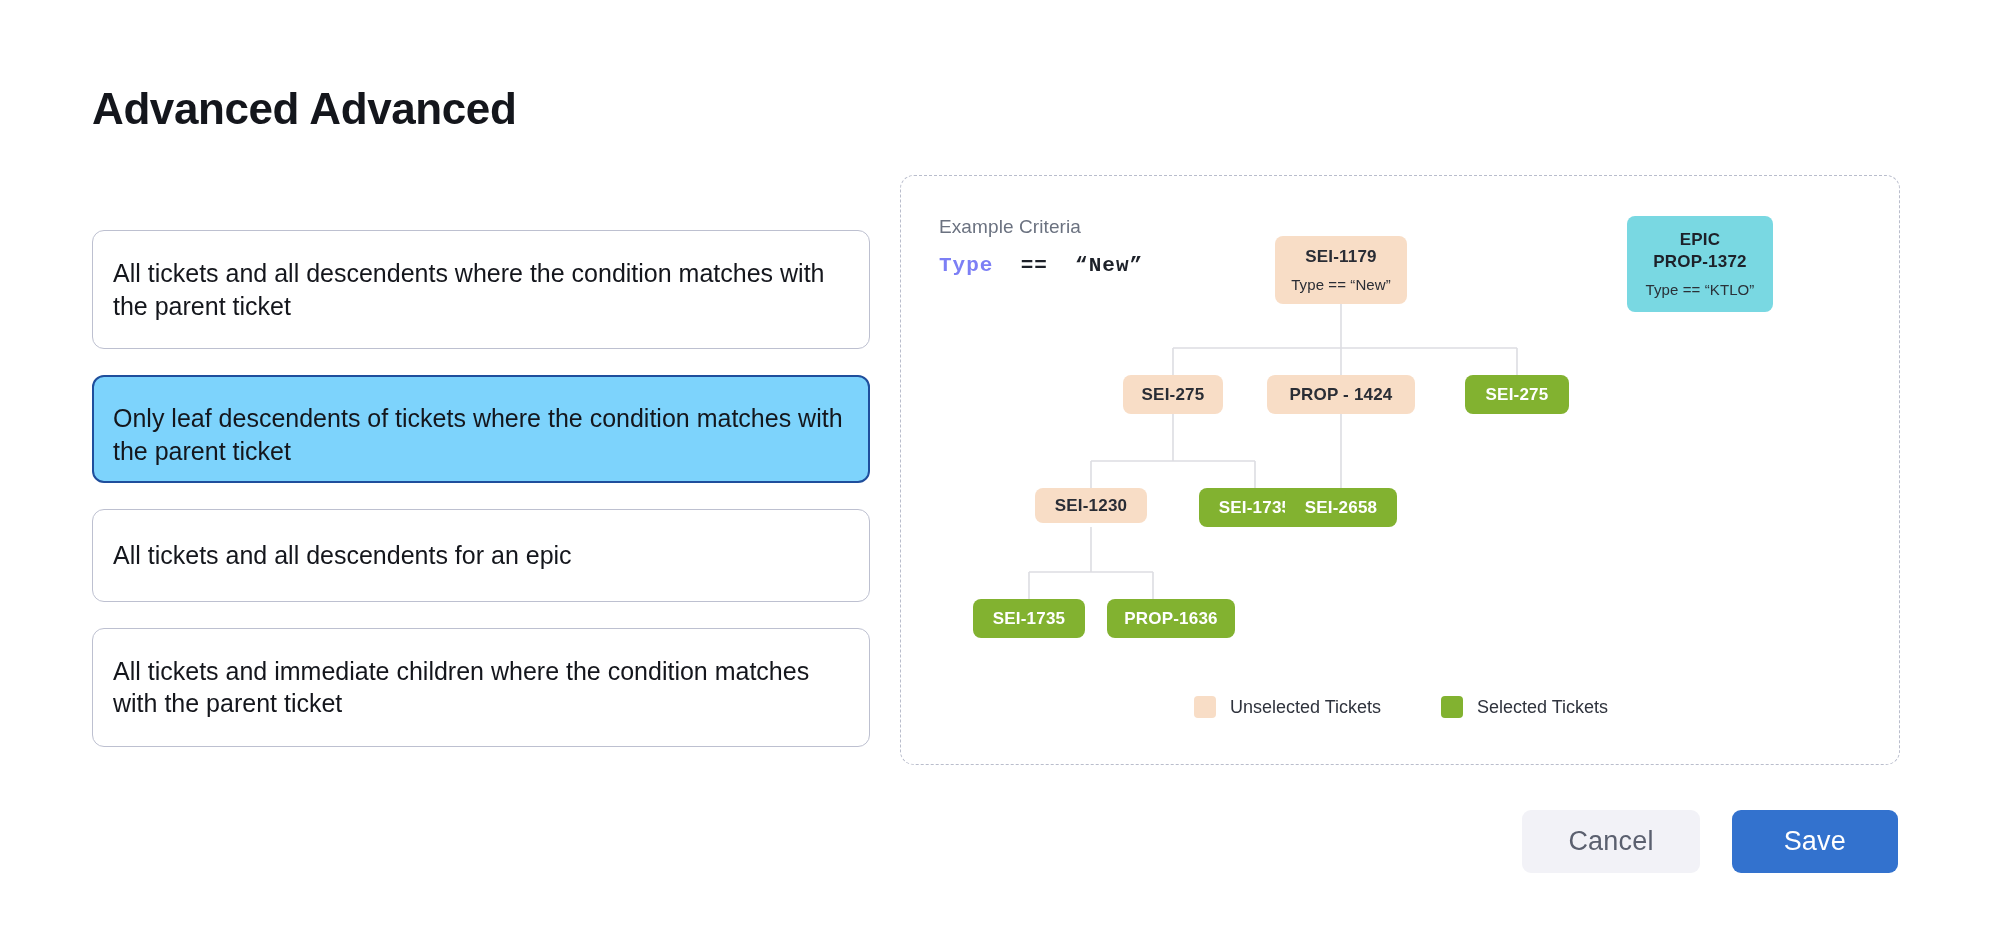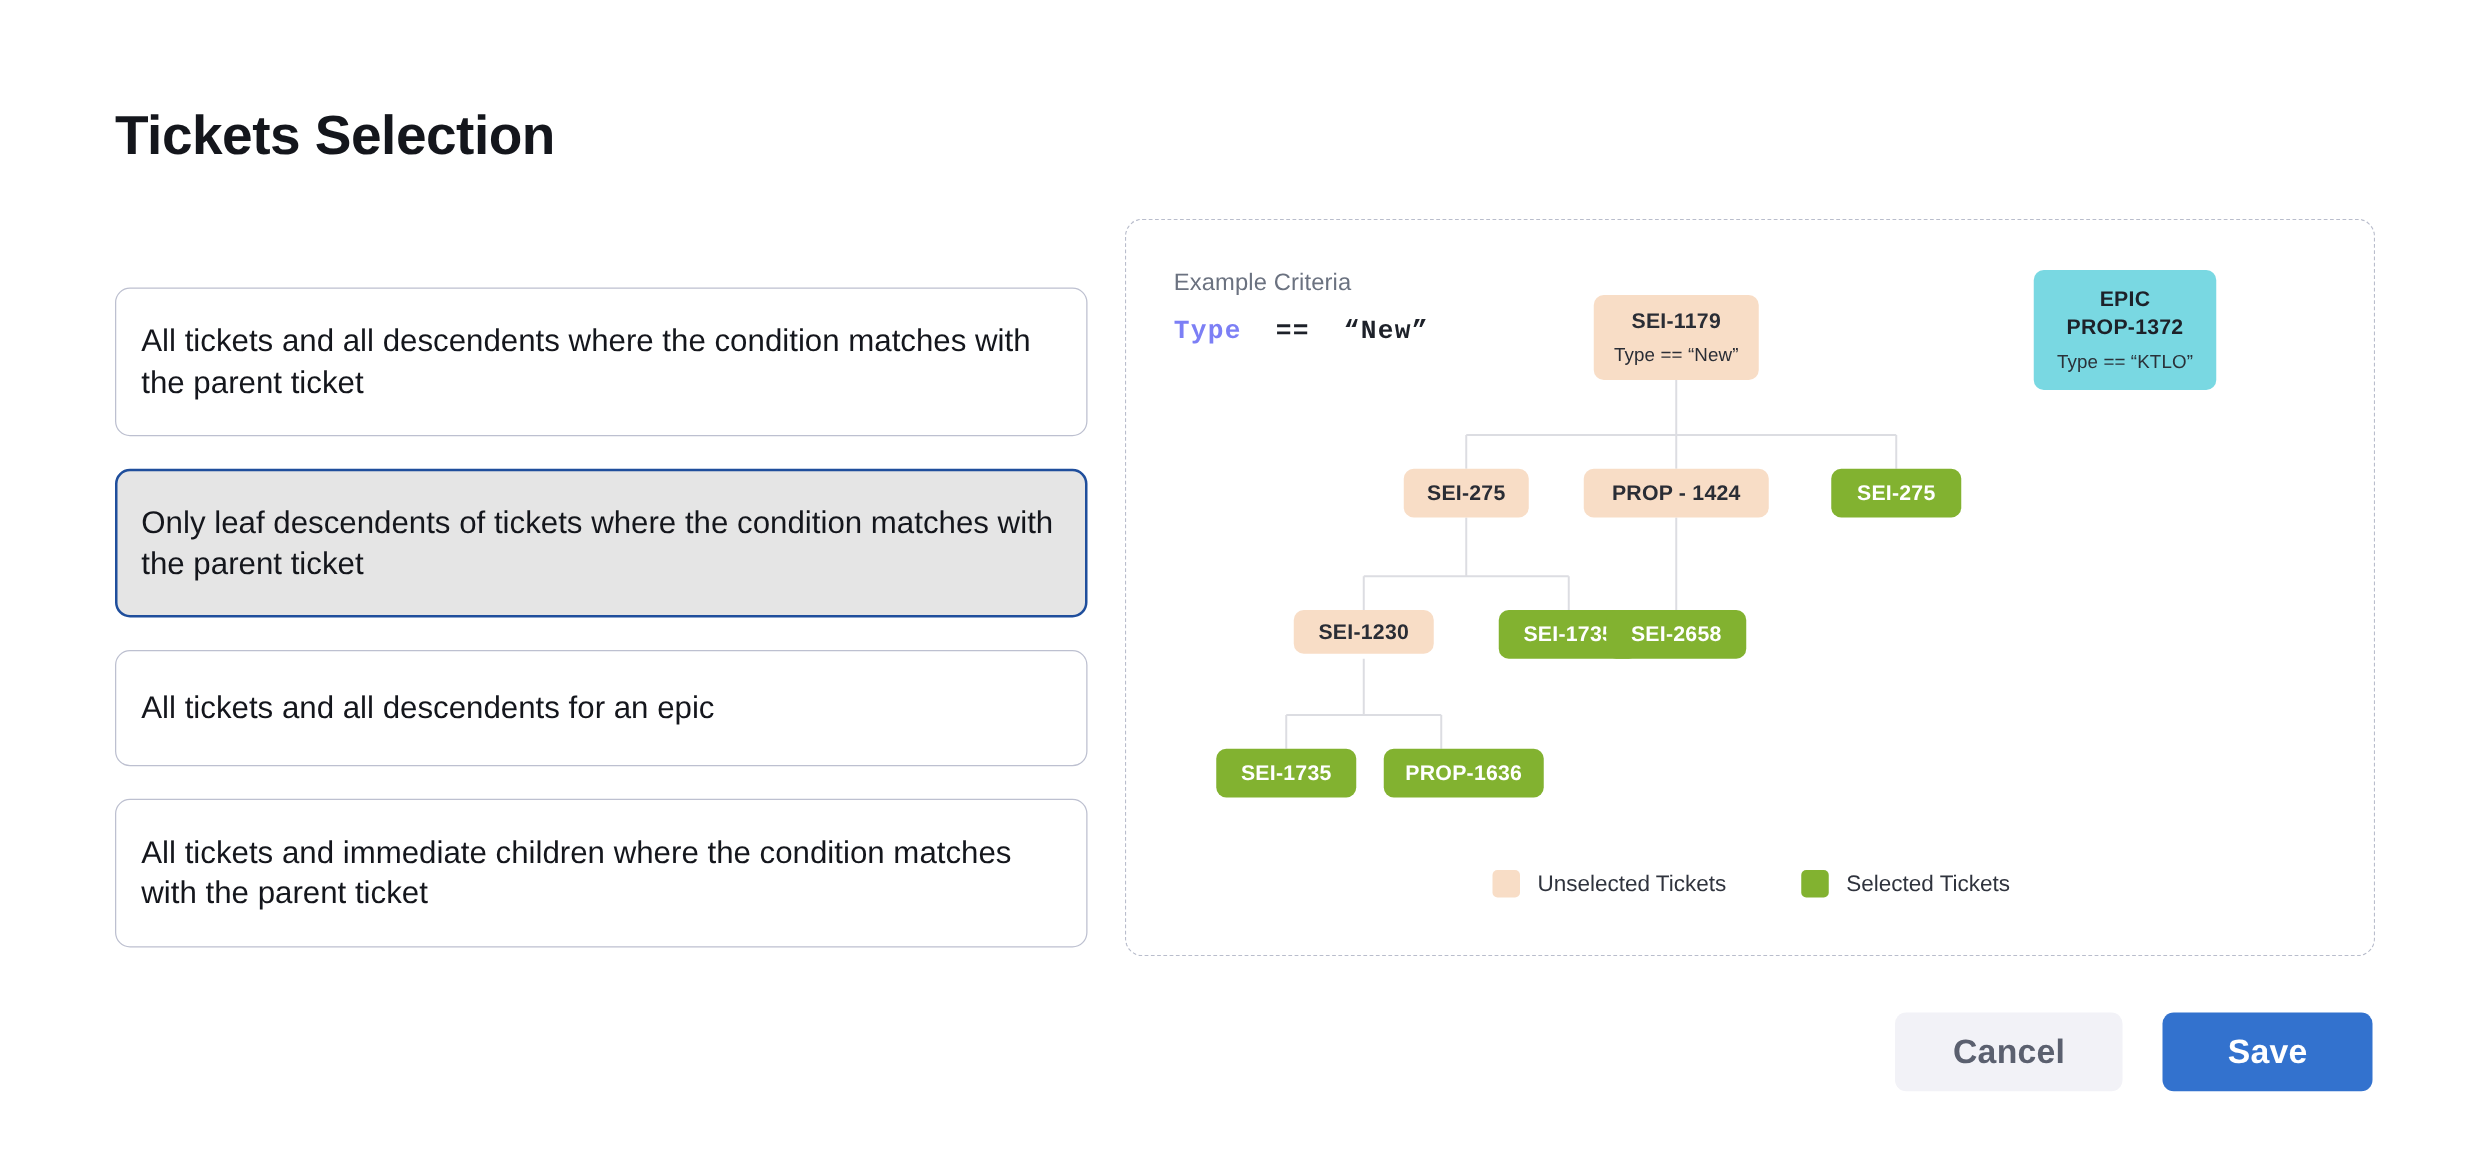--- a/index.html
+++ b/index.html
@@ -49,22 +49,22 @@
     line-height: 1.30;
     color: #14161c;
     cursor: pointer;
   }
   .option-card.single-line {
     padding-top: 29px;
     padding-bottom: 29px;
   }
   .option-card.selected {
     border: 2px solid #1f4e9c;
-    background: #e5e5e5;
-    padding: 25px 21px 25px 19px;
+    background: #7dd3fc;
+    padding: 25px 21px 14px 19px;
   }
 
   
   .diagram-panel {
     position: absolute;
     left: 900px;
     top: 175px;
     width: 1000px;
     height: 590px;
     box-sizing: border-box;
@@ -166,39 +166,39 @@
     display: flex;
     align-items: center;
     gap: 32px;
   }
   .btn {
     box-sizing: border-box;
     border: none;
     border-radius: 9px;
     font-family: "Liberation Sans", sans-serif;
     font-size: 27px;
-    font-weight: bold;
+    font-weight: normal;
     cursor: pointer;
     letter-spacing: 0.2px;
   }
   .btn-cancel {
     background: #f2f2f7;
     color: #5b606f;
     padding: 16px 46px;
   }
   .btn-save {
     background: #3372ce;
     color: #ffffff;
     padding: 16px 52px;
   }
 </style>
 </head>
 <body>
 
-<h1 class="page-title">Tickets Selection</h1>
+<h1 class="page-title">Advanced Advanced</h1>
 
 <div class="options">
   <div class="option-card">
     <span>All tickets and all descendents where the condition matches with the parent ticket</span>
   </div>
   <div class="option-card selected">
     <span>Only leaf descendents of tickets where the condition matches with the parent ticket</span>
   </div>
   <div class="option-card single-line">
     <span>All tickets and all descendents for an epic</span>

